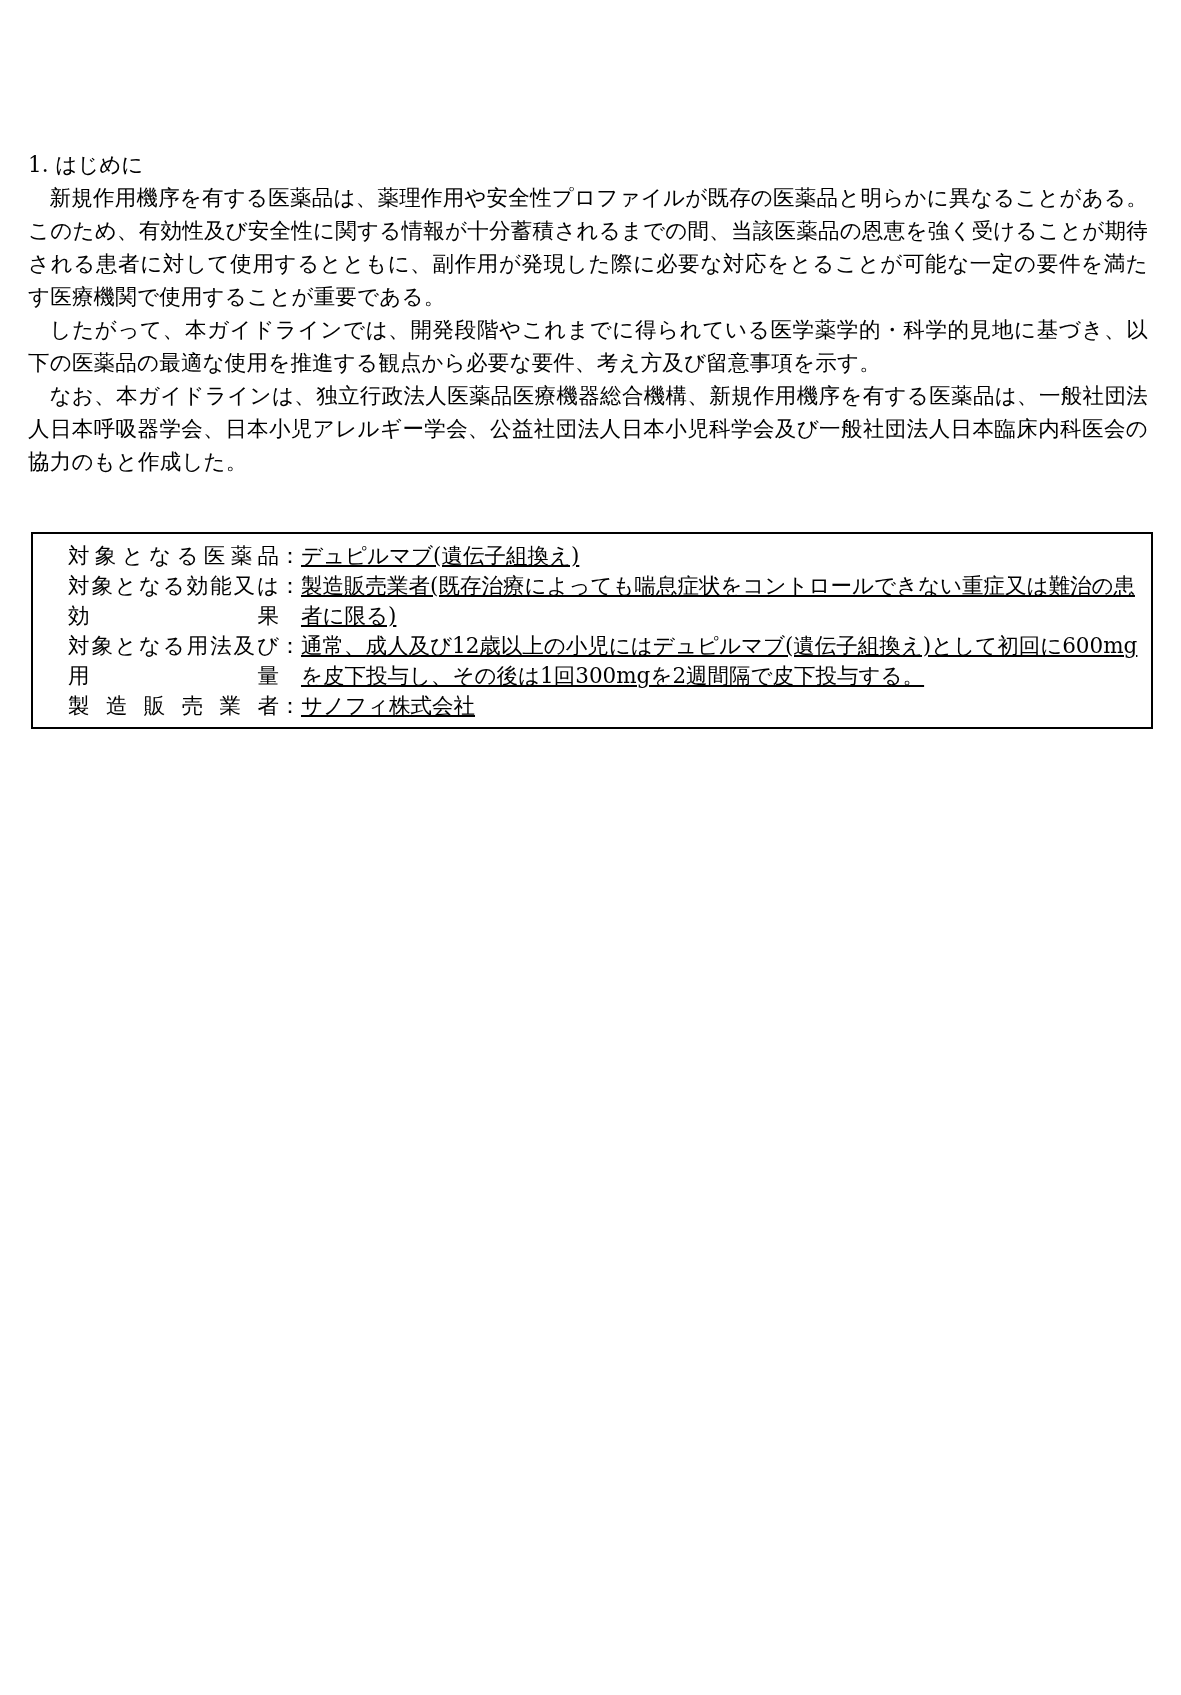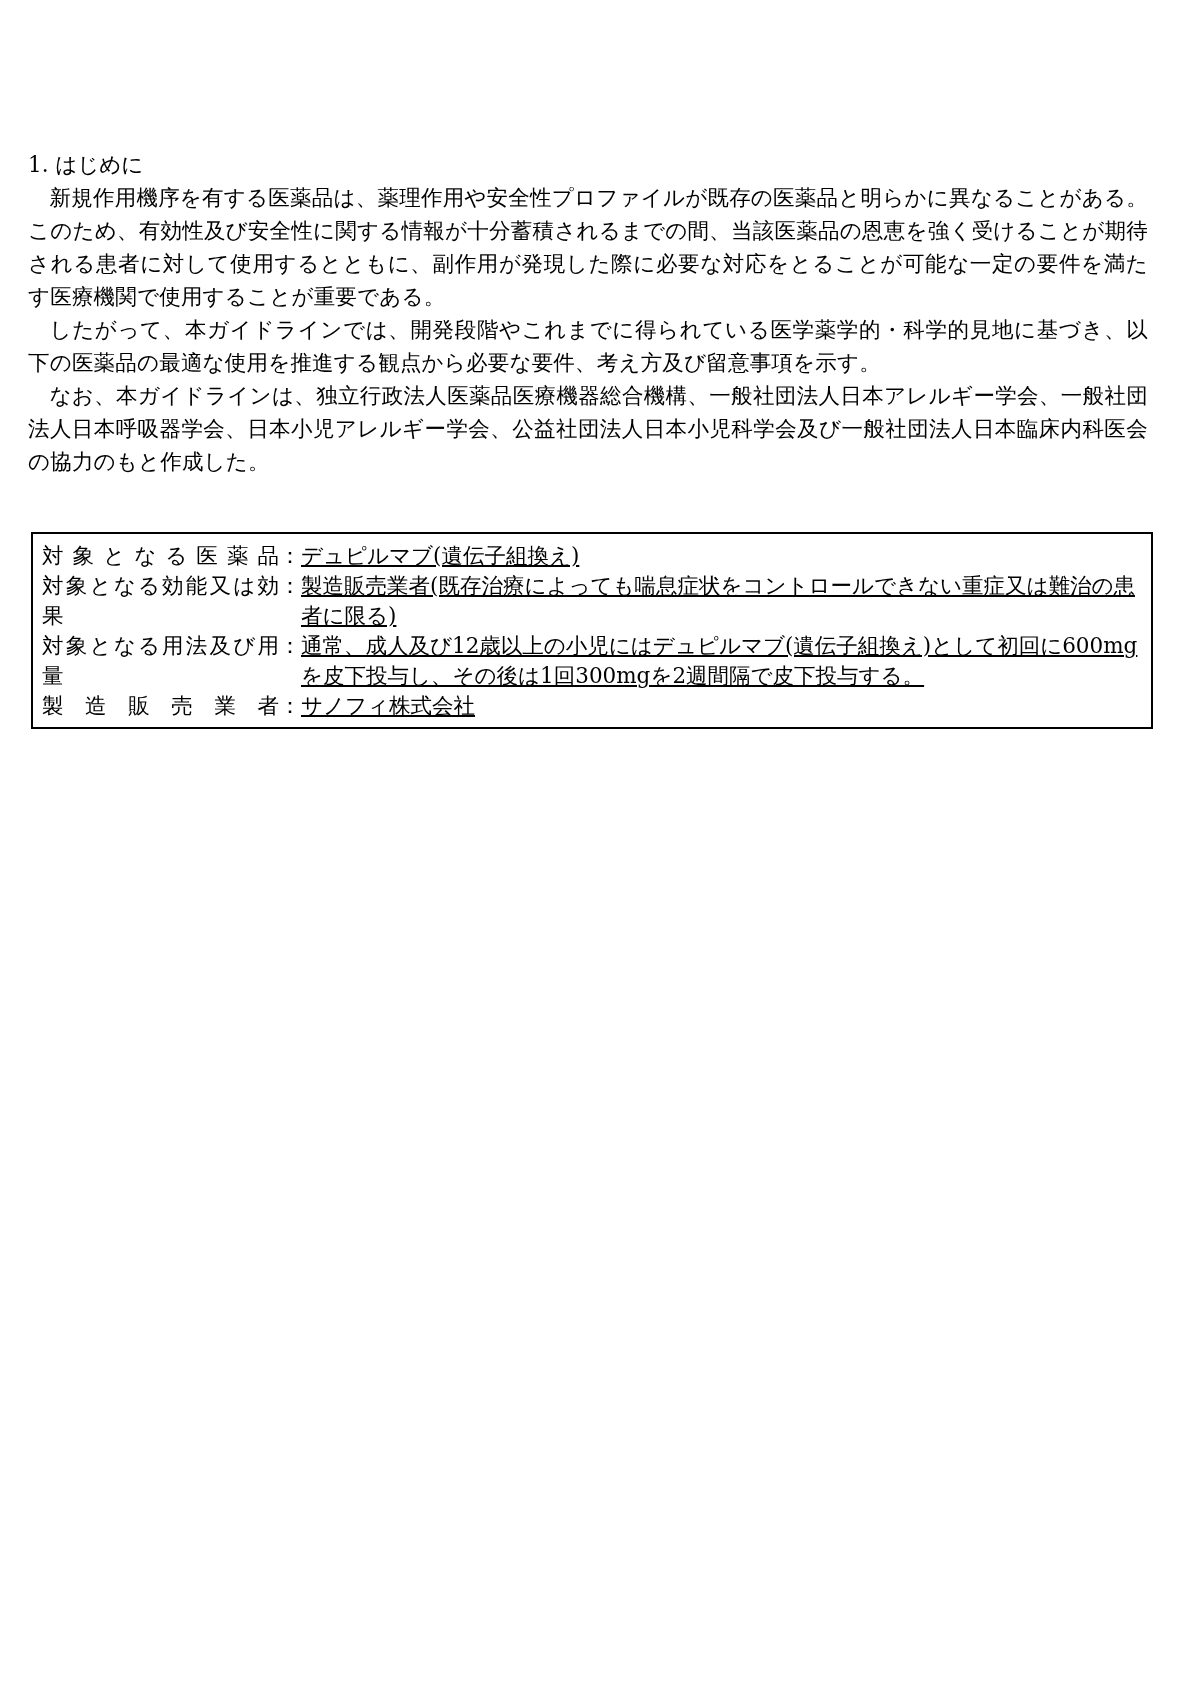--- a/index.html
+++ b/index.html
@@ -50,20 +50,21 @@
   .box-row {
     display: grid;
     grid-template-columns: 237px 22px 1fr;
     font-size: 21.5px;
     line-height: 30px;
   }
   .box-label {
     text-align: justify;
     text-align-last: justify;
     white-space: normal;
+    margin-left: 26px;
   }
   .box-colon {
     text-align: center;
   }
   .box-value {
     text-align: left;
     text-decoration: underline;
   }
 </style>
 </head>
@@ -72,21 +73,21 @@
 <div class="page">
   <div class="content">
 
     <h1 class="heading">1. はじめに</h1>
 
 
     <p class="para">新規作用機序を有する医薬品は、薬理作用や安全性プロファイルが既存の医薬品と明らかに異なることがある。このため、有効性及び安全性に関する情報が十分蓄積されるまでの間、当該医薬品の恩恵を強く受けることが期待される患者に対して使用するとともに、副作用が発現した際に必要な対応をとることが可能な一定の要件を満たす医療機関で使用することが重要である。</p>
 
     <p class="para">したがって、本ガイドラインでは、開発段階やこれまでに得られている医学薬学的・科学的見地に基づき、以下の医薬品の最適な使用を推進する観点から必要な要件、考え方及び留意事項を示す。</p>
 
-    <p class="para">なお、本ガイドラインは、独立行政法人医薬品医療機器総合機構、一般社団法人日本アレルギー学会、一般社団法人日本呼吸器学会、日本小児アレルギー学会、公益社団法人日本小児科学会及び一般社団法人日本臨床内科医会の協力のもと作成した。</p>
+    <p class="para">なお、本ガイドラインは、独立行政法人医薬品医療機器総合機構、新規作用機序を有する医薬品は、一般社団法人日本呼吸器学会、日本小児アレルギー学会、公益社団法人日本小児科学会及び一般社団法人日本臨床内科医会の協力のもと作成した。</p>
 
     <div class="info-box">
 
       <div class="box-row">
         <span class="box-label">対象となる医薬品</span>
         <span class="box-colon">：</span>
         <span class="box-value">デュピルマブ(遺伝子組換え)</span>
       </div>
 
       <div class="box-row">

